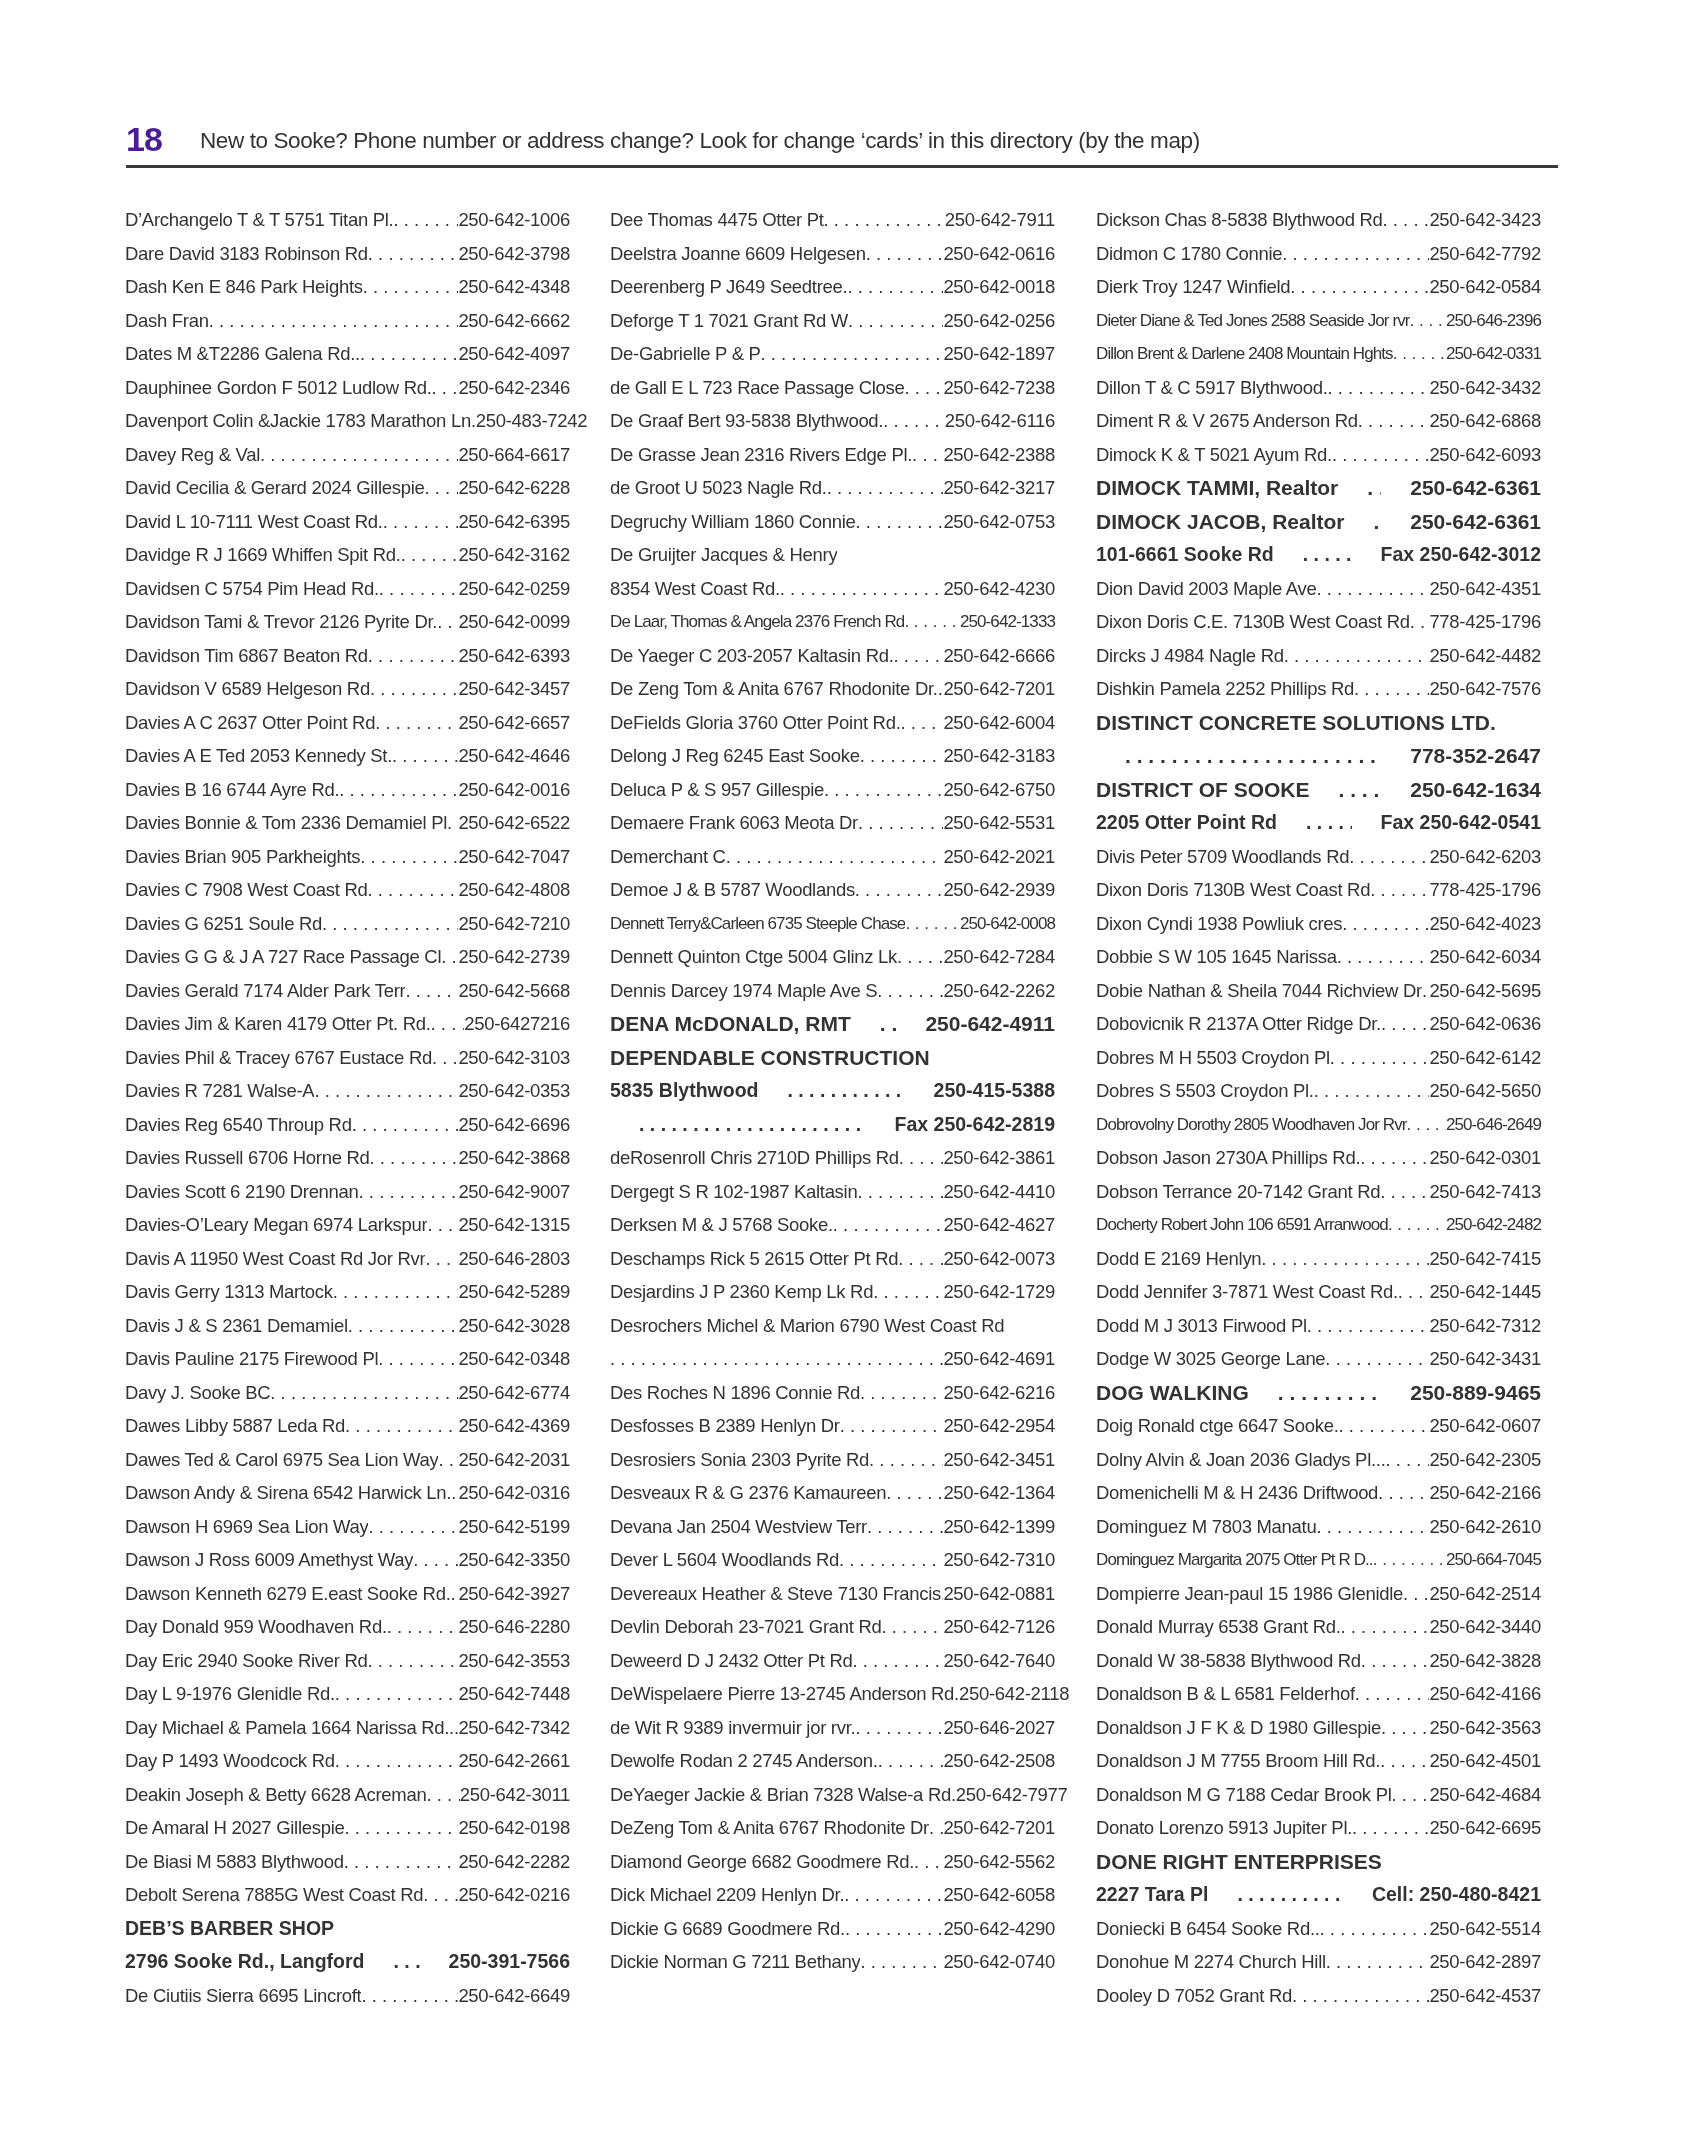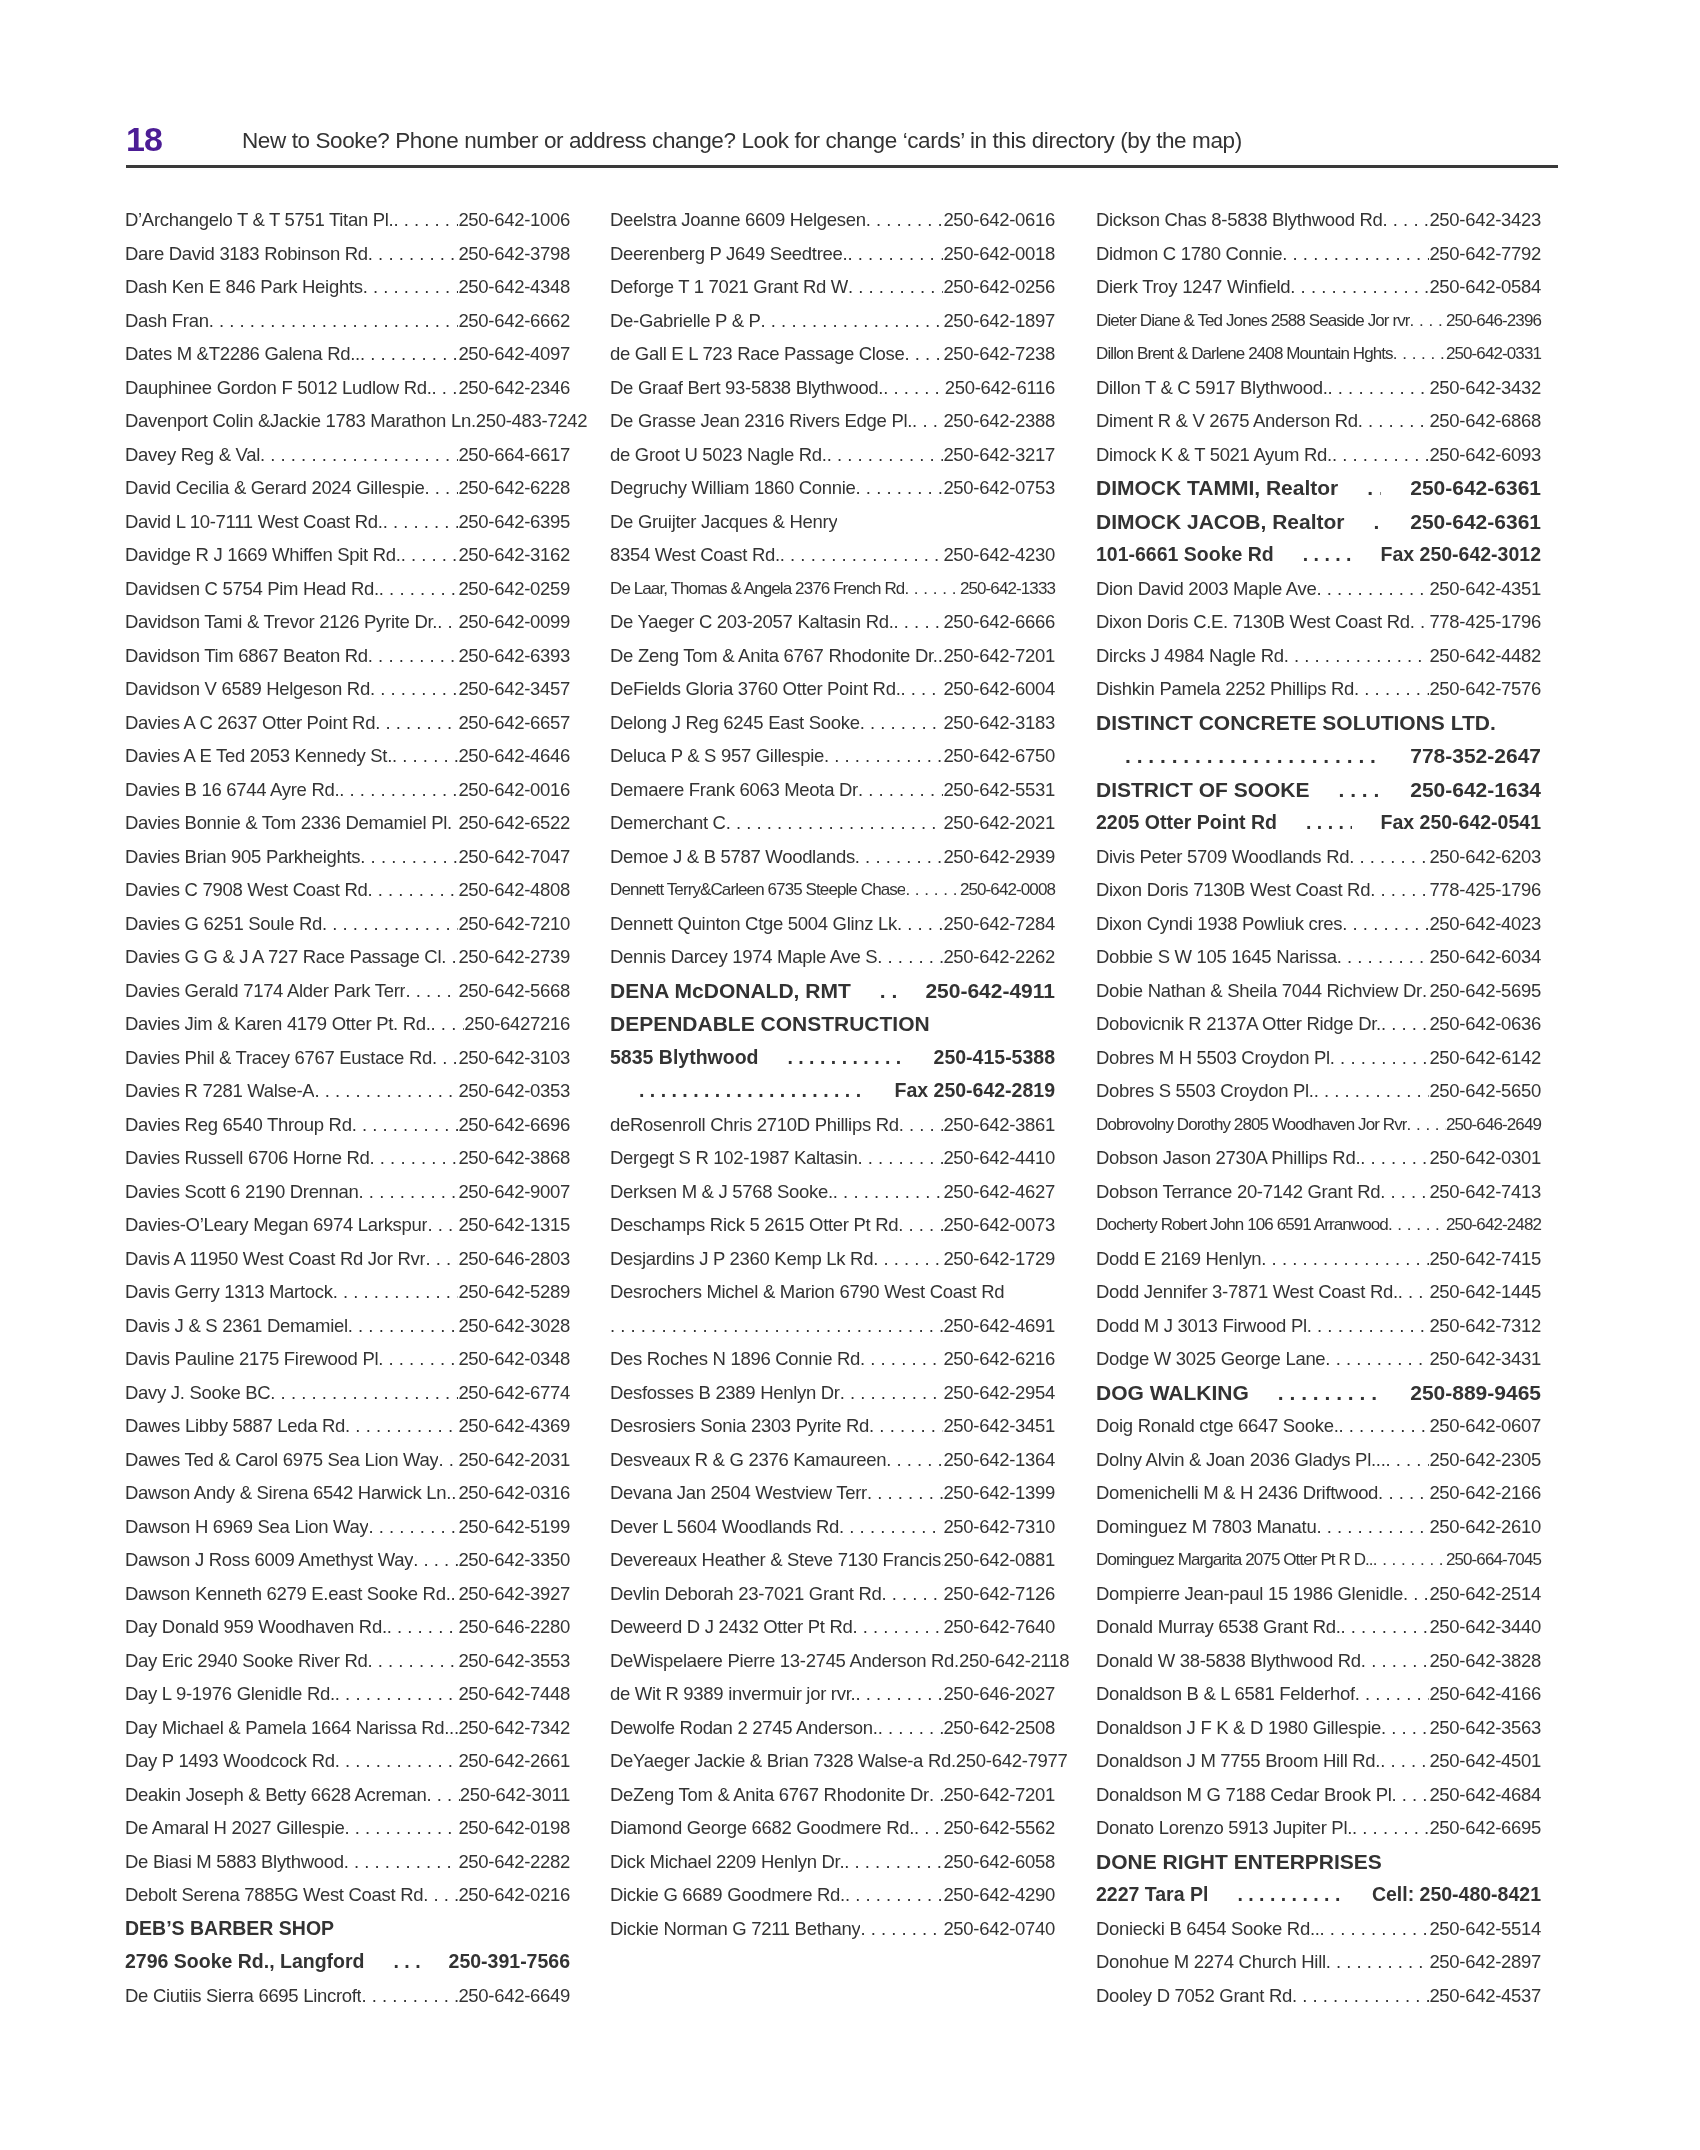--- a/index.html
+++ b/index.html
@@ -1,20 +1,20 @@
 <!DOCTYPE html>
 <html><head>
 <meta charset="utf-8">
 <style>
   html, body { margin: 0; padding: 0; background: #ffffff; }
   body { width: 1700px; height: 2150px; position: relative; overflow: hidden;
          font-family: "Liberation Sans", sans-serif; color: #333333; }
   .header { position: absolute; left: 126px; top: 118px; width: 1432px; height: 48px; }
   .page-num { position: absolute; left: 0; top: 2px; font-size: 34px; font-weight: bold; letter-spacing: -1px; color: #4c1d95; }
-  .tagline { position: absolute; left: 74px; top: 10px; font-size: 22.5px; color: #333; letter-spacing: -0.4px; margin-left: 42px; }
+  .tagline { position: absolute; left: 74px; top: 10px; font-size: 22.5px; color: #333; letter-spacing: -0.4px; }
   .rule { position: absolute; left: 126px; top: 165px; width: 1432px; height: 3px; background: #3a3a3a; }
   .col { position: absolute; top: 203px; width: 445px; }
   .col1 { left: 125px; }
   .col2 { left: 610px; }
   .col3 { left: 1096px; }
   .row { position: relative; height: 33.5px; line-height: 33.5px; font-size: 18.5px; white-space: nowrap;
          display: flex; align-items: baseline; letter-spacing: -0.3px; }
   .row .name { flex: 0 0 auto; overflow: hidden; }
   .row .dots { flex: 1 1 auto; overflow: hidden; min-width: 0; }
   .row .dots::after { content: ". . . . . . . . . . . . . . . . . . . . . . . . . . . . . . . . . . . . . . . . . . . . . . . . . . . . . . . . . . . . . . . . . . . . . . . . . ."; letter-spacing: 0; }
@@ -300,20 +300,25 @@
       <span class="phone"> 250-391-7566</span>
     </div>
     <div class="row">
       <span class="name">De Ciutiis Sierra 6695 Lincroft</span>
       <span class="dots"></span>
       <span class="phone">250-642-6649</span>
     </div>
   </div>
 <div class="col col2">
     <div class="row">
+      <span class="name">Dee Thomas 4475 Otter Pt</span>
+      <span class="dots"></span>
+      <span class="phone">250-642-7911</span>
+    </div>
+    <div class="row">
       <span class="name">Deelstra Joanne 6609 Helgesen</span>
       <span class="dots"></span>
       <span class="phone">250-642-0616</span>
     </div>
     <div class="row">
       <span class="name">Deerenberg P J649 Seedtree.</span>
       <span class="dots"></span>
       <span class="phone">250-642-0018</span>
     </div>
     <div class="row">

